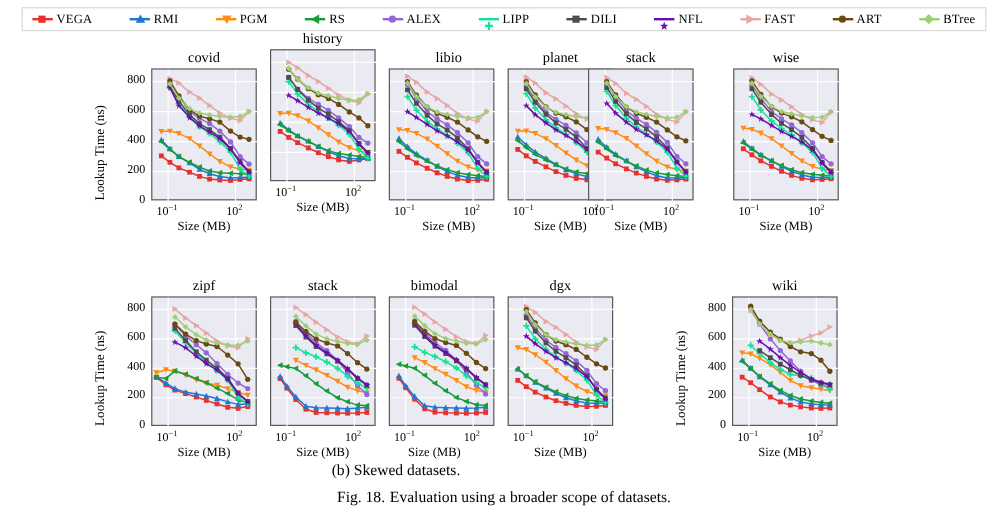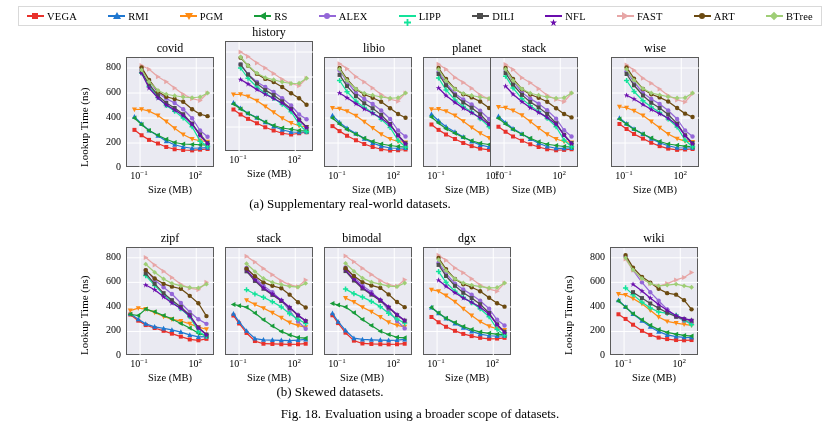--- a/index.html
+++ b/index.html
@@ -1575,20 +1575,19 @@
         <div class="xlabel" style="top: 125px;">Size (MB)</div>
         <div class="tick-y" style="left: -31px; width: 26px; top: 102px;">0</div>
         <div class="tick-y" style="left: -31px; width: 26px; top: 77.4545px;">200</div>
         <div class="tick-y" style="left: -31px; width: 26px; top: 52.9091px;">400</div>
         <div class="tick-y" style="left: -31px; width: 26px; top: 28.3636px;">600</div>
         <div class="tick-y" style="left: -31px; width: 26px; top: 3.81818px;">800</div>
         <div class="ylabel" style="left: -48px; top: 108px;">Lookup Time (ns)</div>
       </div>
     </div>
 
-  <div class="subcaption" style="left:120px;top:196px;width:460px;">(a) Supplementary real-world datasets.</div>
   <div class="subcaption" style="left:130px;top:384px;width:400px;">(b) Skewed datasets.</div>
 
   <div id="figcaption">
     <span class="fignum">Fig. 18.</span><span>Evaluation using a broader scope of datasets.</span>
   </div>
 
 </div>
 
 </body></html>

